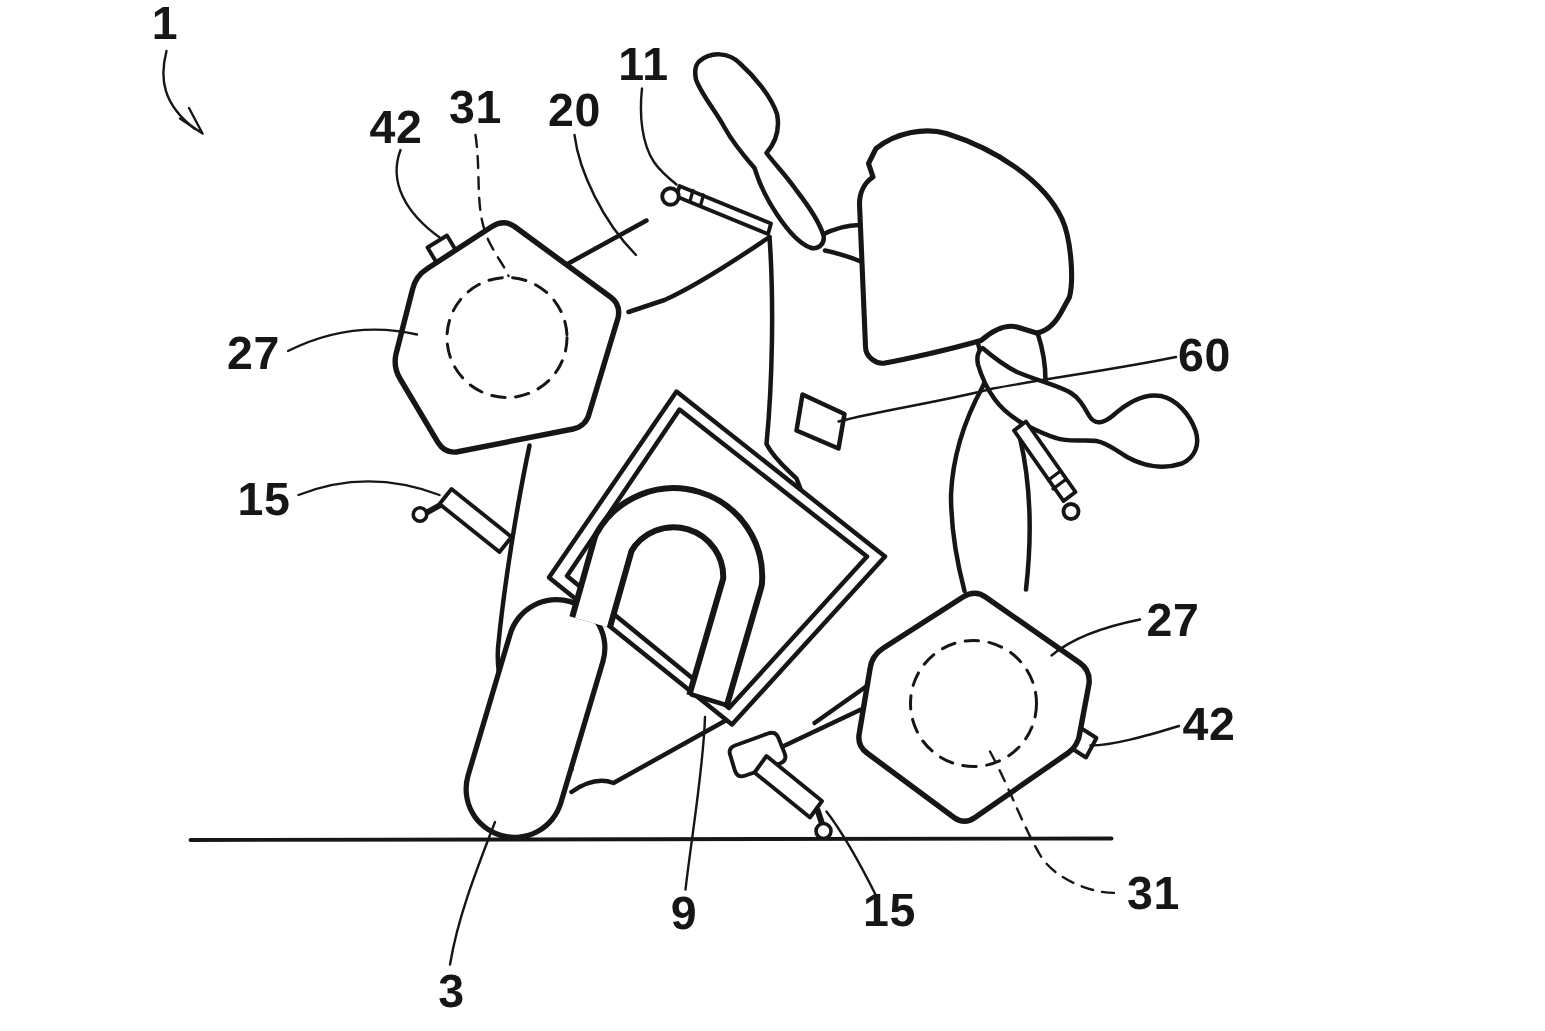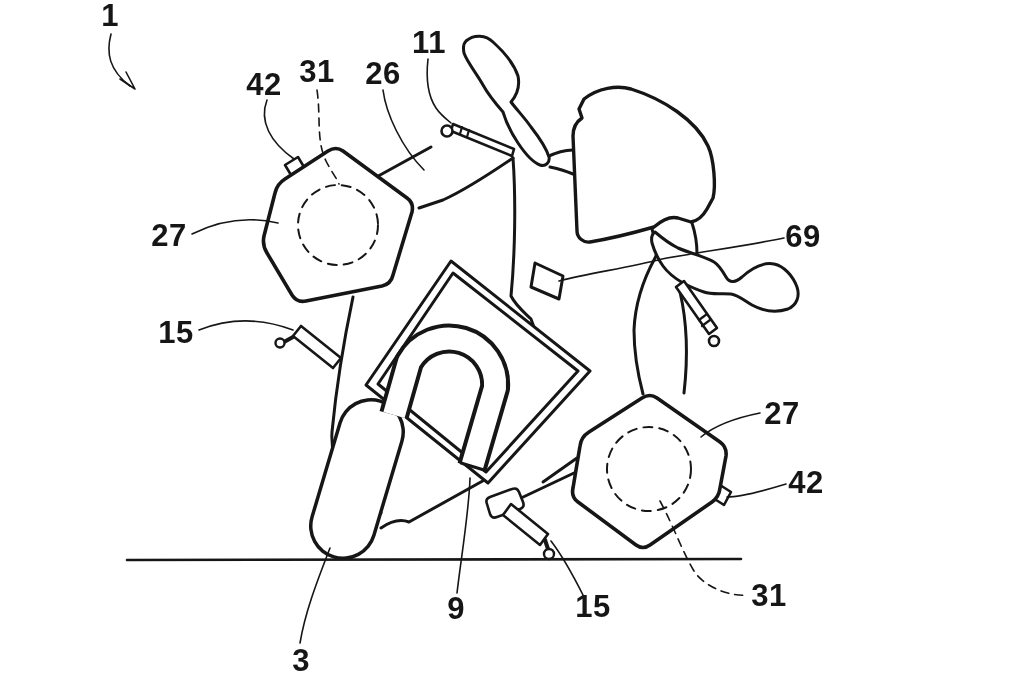--- a/index.html
+++ b/index.html
@@ -106,23 +106,23 @@
       <path d="M 457,593 C 461,558 469,512 470,478"></path>
       <path d="M 300,643 C 305,613 316,584 330,548"></path>
     </g>
   </g>
 </svg>
 
 <div id="labels-layer">
       <div class="ref-label" style="left: 110px; top: 16px;">1</div>
       <div class="ref-label" style="left: 264px; top: 85px;">42</div>
       <div class="ref-label" style="left: 317px; top: 72px;">31</div>
-      <div class="ref-label" style="left: 383px; top: 74px;">26</div>
+      <div class="ref-label" style="left: 383px; top: 74px;">20</div>
       <div class="ref-label" style="left: 429px; top: 43px;">11</div>
-      <div class="ref-label" style="left: 803px; top: 237px;">69</div>
+      <div class="ref-label" style="left: 803px; top: 237px;">60</div>
       <div class="ref-label" style="left: 169px; top: 236px;">27</div>
       <div class="ref-label" style="left: 176px; top: 333px;">15</div>
       <div class="ref-label" style="left: 782px; top: 414px;">27</div>
       <div class="ref-label" style="left: 806px; top: 483px;">42</div>
       <div class="ref-label" style="left: 769px; top: 596px;">31</div>
       <div class="ref-label" style="left: 593px; top: 607px;">15</div>
       <div class="ref-label" style="left: 456px; top: 609px;">9</div>
       <div class="ref-label" style="left: 301px; top: 661px;">3</div>
     </div>
 </div>

